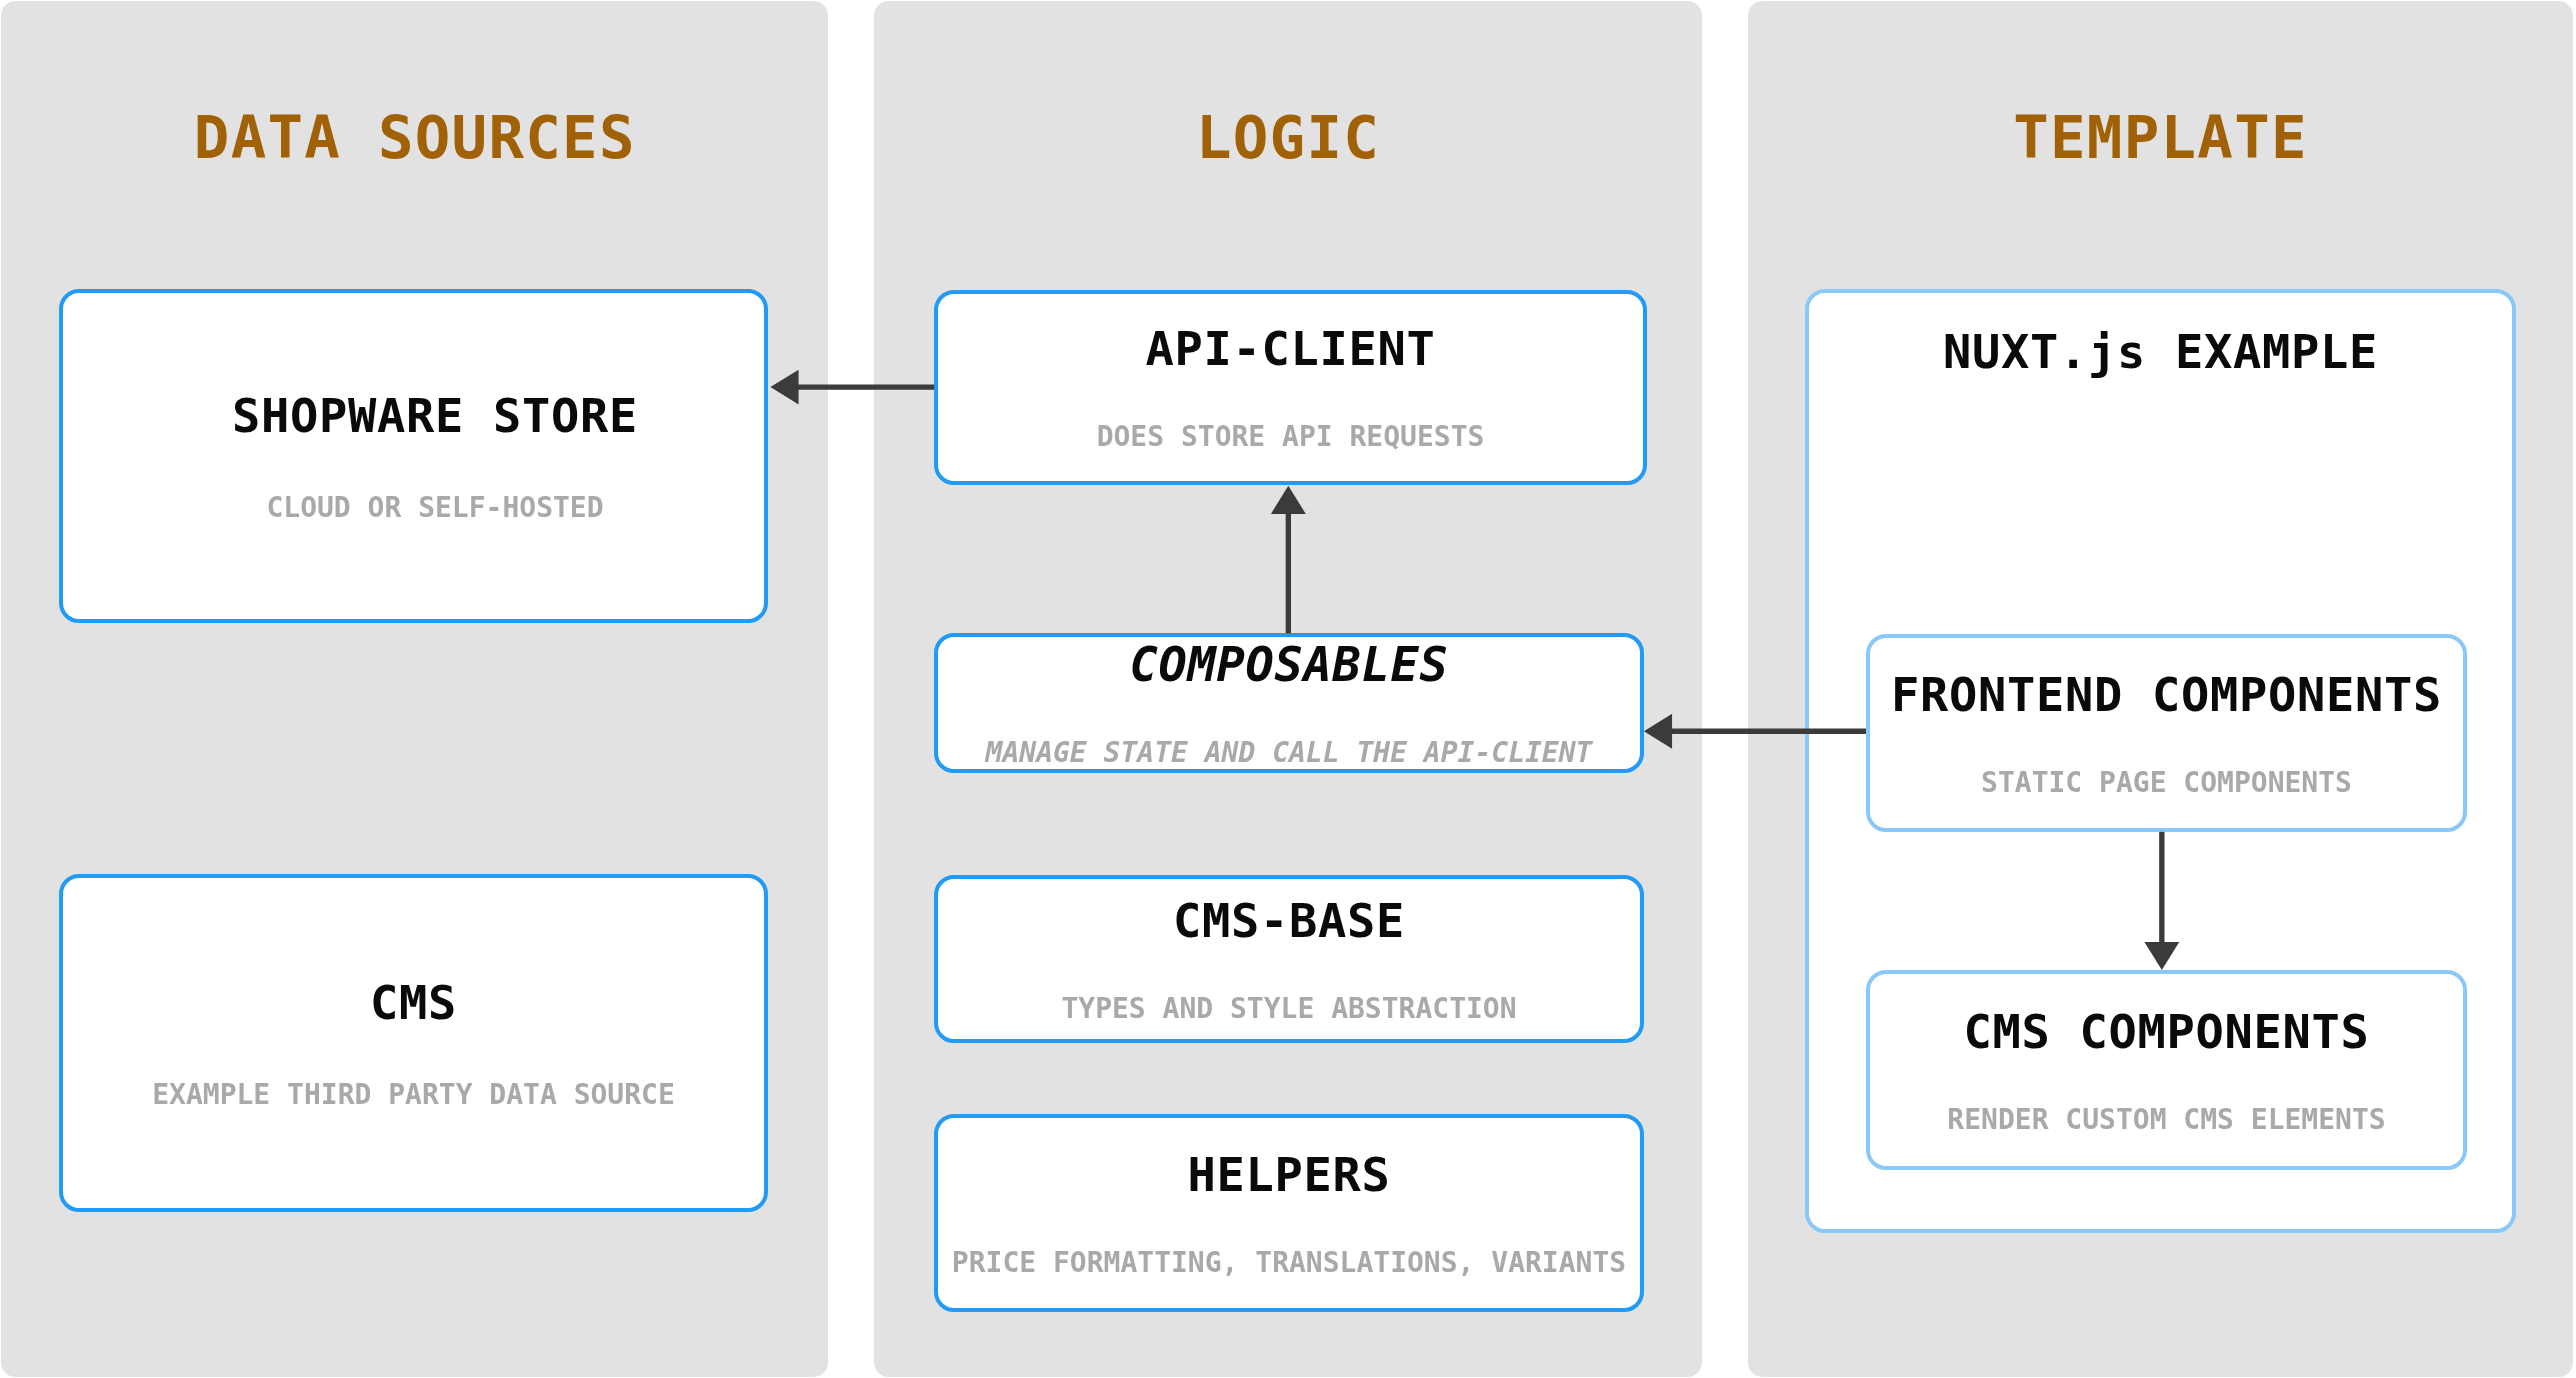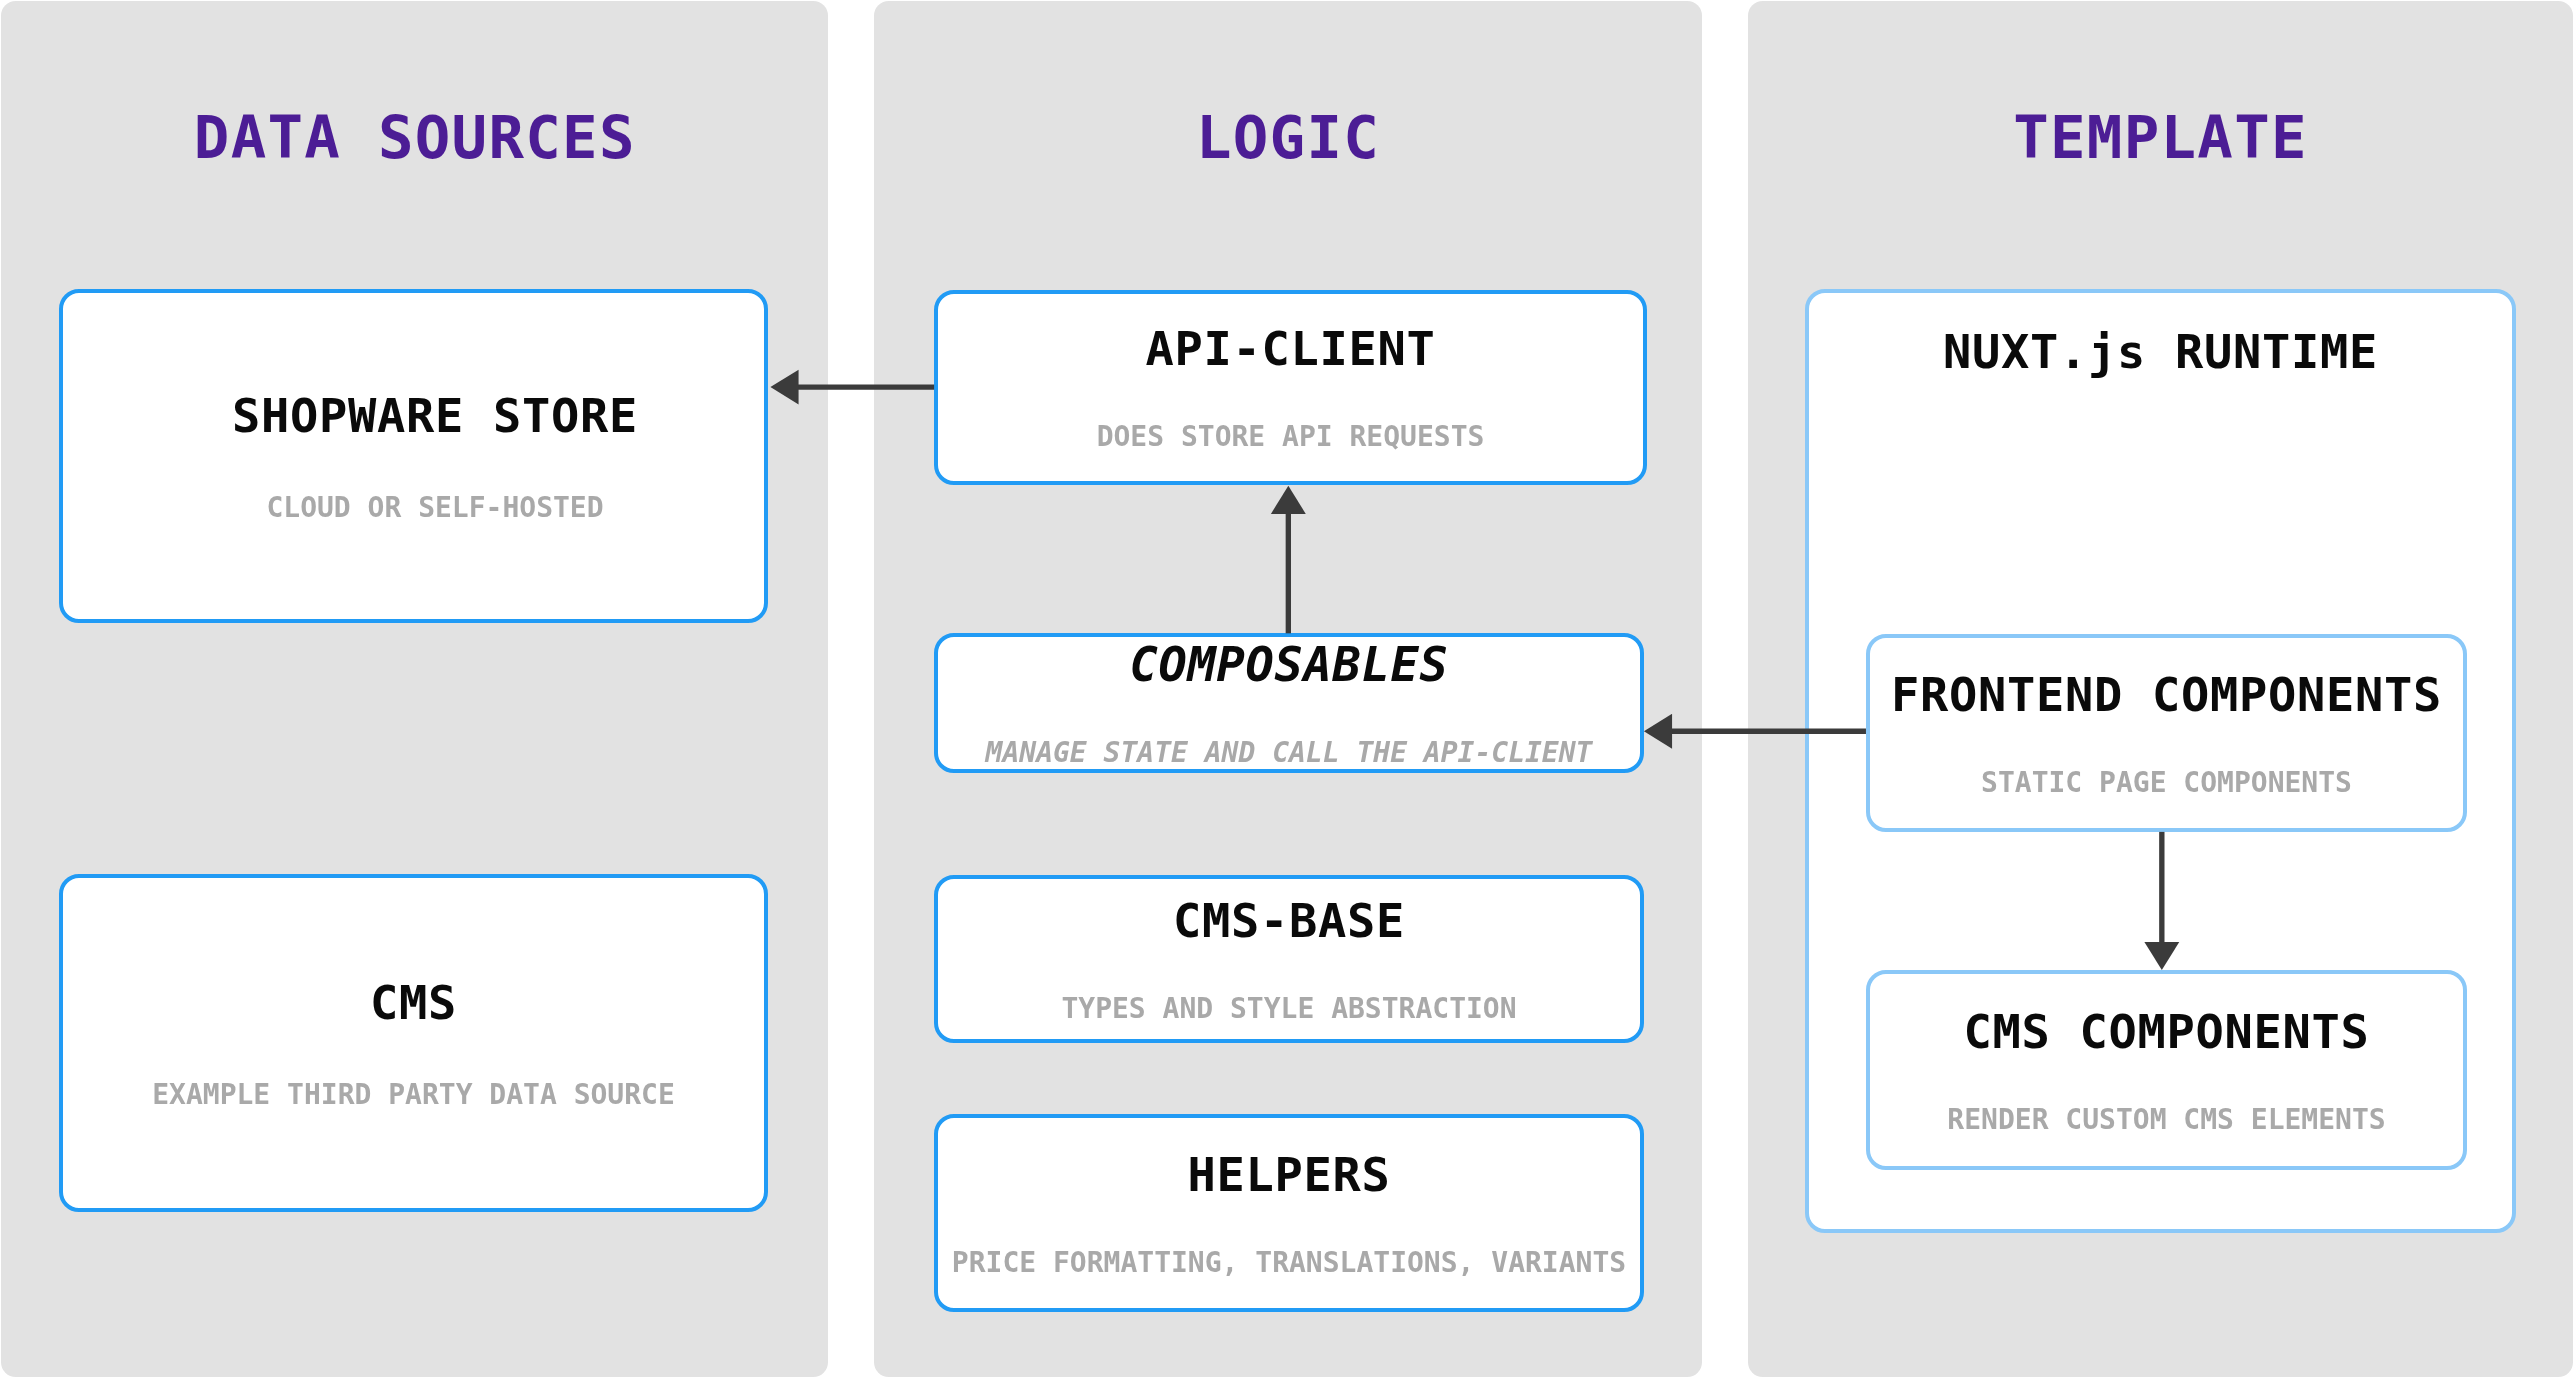--- a/index.html
+++ b/index.html
@@ -23,21 +23,21 @@
   .col-template    { left: 1748px; width: 825px; }
 
   .col-title {
     position: absolute;
     top: 62px;
     left: 0;
     width: 100%;
     text-align: center;
     font-size: 59px;
     font-weight: bold;
-    color: #4c1d95;
+    color: #a16207;
     letter-spacing: 1.3px;
     white-space: nowrap;
   }
 
   .box {
     position: absolute;
     box-sizing: border-box;
     background: #ffffff;
     border: 4px solid #219bf5;
     border-radius: 20px;
@@ -130,21 +130,21 @@
     <div class="box-title">CMS-BASE</div>
     <div class="box-sub">TYPES AND STYLE ABSTRACTION</div>
   </div>
 
   <div class="box" id="box-helpers">
     <div class="box-title">HELPERS</div>
     <div class="box-sub">PRICE FORMATTING, TRANSLATIONS, VARIANTS</div>
   </div>
 
   <div class="box light" id="box-nuxt">
-    <div class="box-title">NUXT.js RUNTIME</div>
+    <div class="box-title">NUXT.js EXAMPLE</div>
   </div>
 
   <div class="box light" id="box-frontend">
     <div class="box-title">FRONTEND COMPONENTS</div>
     <div class="box-sub">STATIC PAGE COMPONENTS</div>
   </div>
 
   <div class="box light" id="box-cms-components">
     <div class="box-title">CMS COMPONENTS</div>
     <div class="box-sub">RENDER CUSTOM CMS ELEMENTS</div>

